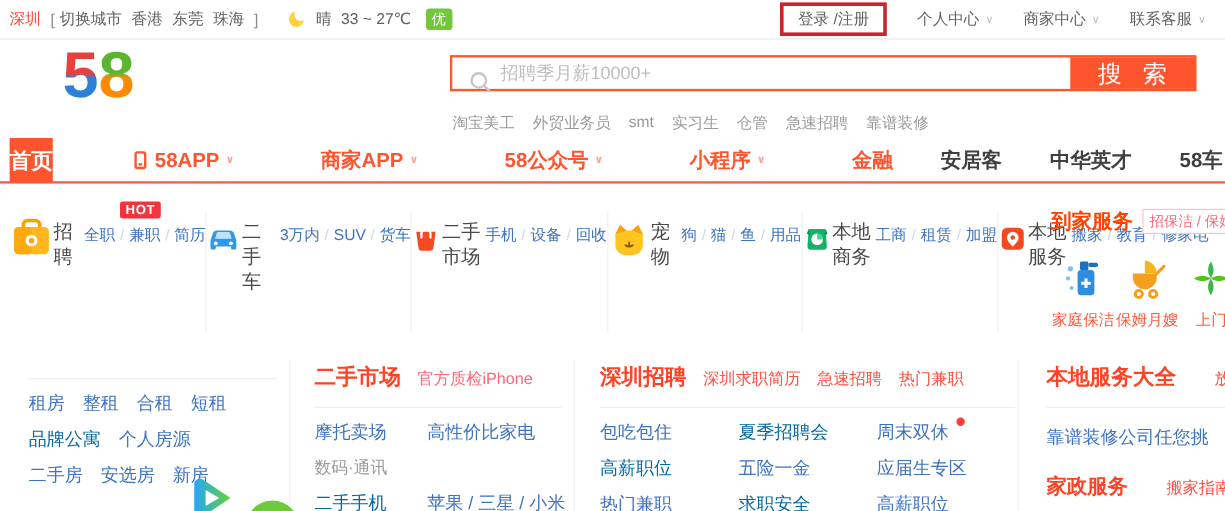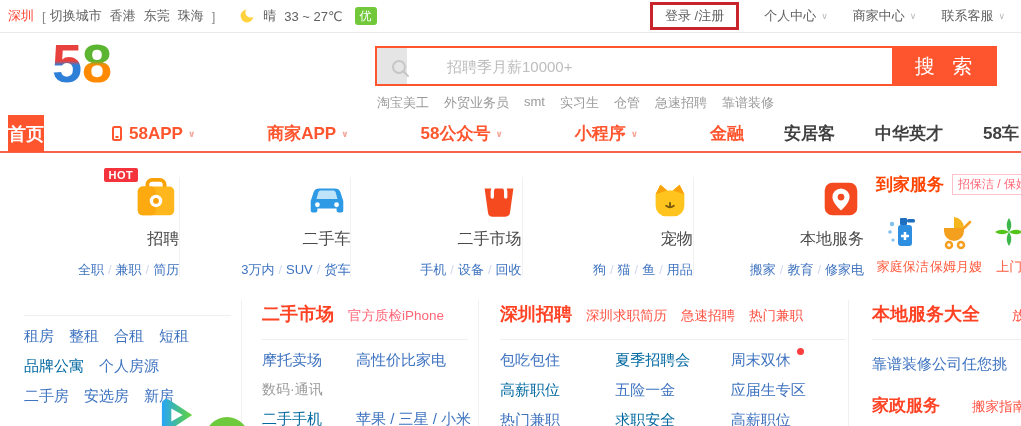--- a/index.html
+++ b/index.html
@@ -26,22 +26,22 @@
   .menu-item { display:flex; align-items:center; gap:5px; }
   .chev-gray { font-size:9px; color:#b9b9b9; }
 
   
   .logo { position:absolute; left:52px; top:36px; display:flex; align-items:baseline; font-weight:bold; }
   .l5,.l8 { font-size:54px; line-height:1; background-clip:text; -webkit-background-clip:text; color:transparent; }
   .l5 { background-image:linear-gradient(180deg,#e8413d 46%,#2e7fd8 54%); }
   .l8 { background-image:linear-gradient(180deg,#5cb531 46%,#ff8a00 54%); }
   .logo .cn { font-size:45px; color:#3f4043; margin-left:3px; letter-spacing:1px; }
 
-  .search { position:absolute; left:375px; top:46px; width:622px; height:40px; border:2px solid #ff552e;
-    display:flex; background:#e5e5e5;padding-left:30px; }
+  .search { position:absolute; left:375px; top:46px; width:622px; height:30px; border:2px solid #ff552e;
+    display:flex; background:#fdba74; }
   .search input { flex:1; height:100%; border:none; outline:none; padding-left:40px; font-size:15px;
     color:#333; font-family:inherit; }
   .search input::placeholder { color:#bdbdbd; }
   .mag { position:absolute; left:13px; top:10px; }
   .search-btn { width:103px; background:#ff552e; border:none; color:#fff; font-size:20px;
     letter-spacing:6px; padding-left:6px; font-family:inherit; cursor:pointer; }
   .hot-words { position:absolute; left:377px; top:94px; display:flex; gap:15px; font-size:13px; color:#9a9a9a; white-space:nowrap; }
 
   
   .nav { position:absolute; top:116px; left:0; width:100%; height:37px; display:flex; align-items:center;
@@ -53,21 +53,21 @@
   .nav-item.v-red { color:#ff552e; }
   .nav-item.v-dark { color:#404040; }
   .chev { font-size:9px; color:#f5a79a; }
   .phone-icon { display:inline-block; width:10px; height:15px; border:2px solid currentColor;
     border-radius:2.5px; position:relative; margin-right:2px; }
   .phone-icon::after { content:""; position:absolute; left:50%; bottom:1px; transform:translateX(-50%);
     width:3px; height:2px; background:currentColor; }
 
   
   .cat-panel { position:absolute; left:8px; top:163px; width:856px; height:126px; display:flex; background:#fff; }
-  .cat { flex:1; position:relative; display:flex; flex-direction:column; align-items:flex-end; padding-top:13px; }
+  .cat { flex:1; position:relative; display:flex; flex-direction:row; align-items:flex-start; padding-top:13px; }
   .cat + .cat::before { content:""; position:absolute; left:0; top:14px; bottom:12px; width:1px; background:#f1f1f1; }
   .cat-icon { width:46px; height:46px; display:block; }
   .cat-name { margin-top:7px; font-size:16px; color:#4a4a4a; }
   .cat-links { margin-top:11px; font-size:13px; white-space:nowrap; }
   .cat-links span { color:#3e73c0; }
   .cat-links span + span::before { content:"/"; color:#ccd9ee; margin:0 4px; }
   .hot-badge { position:absolute; top:5px; left:50%; margin-left:10px; background:#f4333c; color:#fff;
     font-size:11px; font-weight:bold; padding:1px 5px; border-radius:2px; letter-spacing:.5px; }
 
   
@@ -298,20 +298,33 @@
       <path d="M9 19 l5-10 7 6 z" fill="#f9a109"></path>
         <path d="M39 19 l-5-10 -7 6 z" fill="#f9a109"></path>
       <path d="M20 31 q4 3 8 0 M24 31 v-3" stroke="#7a5b10" stroke-width="2" fill="none" stroke-linecap="round"></path>
     </svg>
     <div class="cat-name">宠物</div>
     <div class="cat-links">
       
     <span>狗</span><span>猫</span><span>鱼</span><span>用品</span></div>
   </div>
 
+  <div class="cat">
+    <svg class="cat-icon" viewBox="0 0 48 48">
+      <path d="M11 9 h26 l2 26 a6 6 0 0 1-6 6 h-18 a6 6 0 0 1-6-6 z" fill="#13b267"></path>
+      <path d="M11 9 l-3 7 5 3 z" fill="#0d8f53"></path>
+        <path d="M37 9 l3 7 -5 3 z" fill="#0d8f53"></path>
+      <circle cx="24" cy="25" r="9" fill="#fff"></circle>
+      <path d="M24 25 V16 A9 9 0 0 1 33 25 z" fill="#42d694"></path>
+    </svg>
+    <div class="cat-name">本地商务</div>
+    <div class="cat-links">
+      
+    <span>工商</span><span>租赁</span><span>加盟</span></div>
+  </div>
 
   <div class="cat">
     <svg class="cat-icon" viewBox="0 0 48 48">
       <rect x="7" y="7" width="34" height="34" rx="8" fill="#f5491f"></rect>
       <path d="M24 13 a9 9 0 0 1 9 9 c0 6.5-9 14-9 14 s-9-7.5-9-14 a9 9 0 0 1 9-9" fill="#fff"></path>
       <circle cx="24" cy="22" r="3.5" fill="#f5491f"></circle>
     </svg>
     <div class="cat-name">本地服务</div>
     <div class="cat-links">
       

